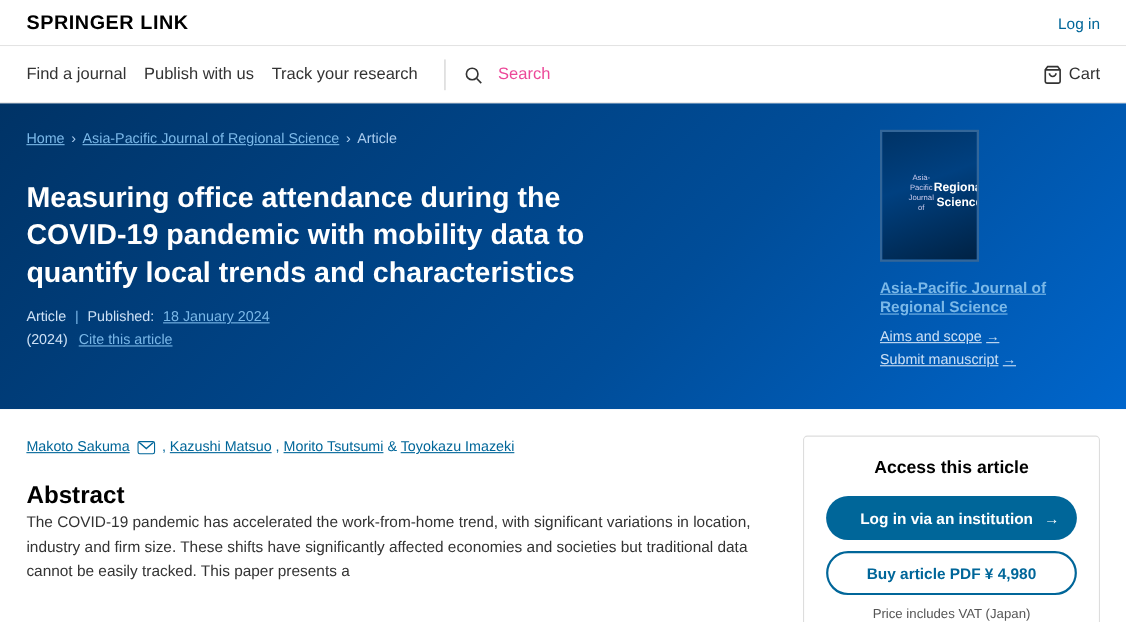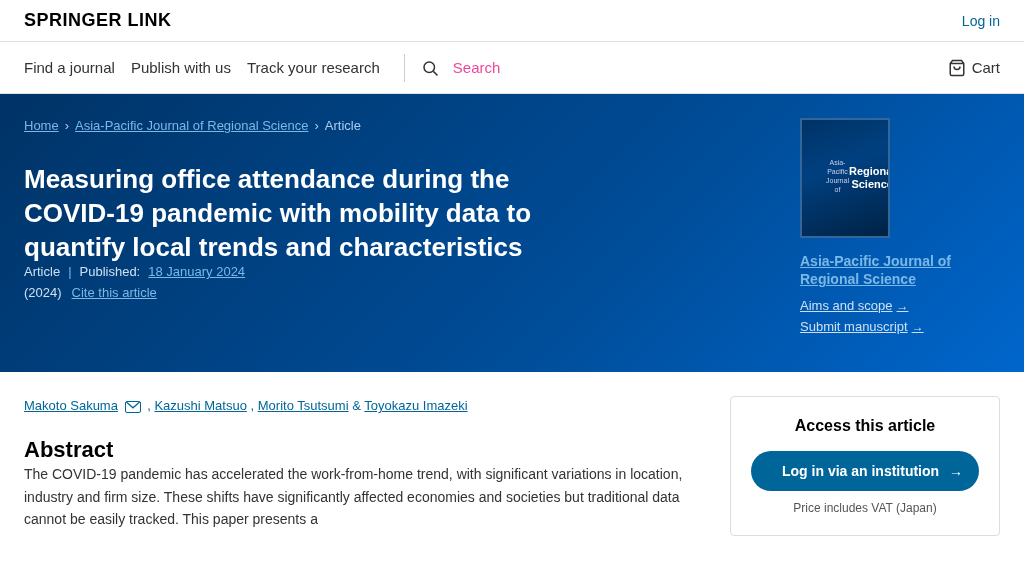--- a/index.html
+++ b/index.html
@@ -89,20 +89,21 @@
       gap: 6px;
       flex-wrap: wrap;
     }
     .breadcrumb a { color: #7ab8e8; text-decoration: underline; cursor: pointer; }
     .breadcrumb-sep { color: #aaccee; }
     .hero-title {
       font-size: 26px;
       font-weight: 700;
       line-height: 1.3;
       color: #fff;
+      margin-bottom: 16px;
       max-width: 580px;
     }
     .hero-meta {
       font-size: 13px;
       color: #cce0f5;
       display: flex;
       align-items: center;
       gap: 8px;
       margin-bottom: 6px;
     }
@@ -353,17 +354,20 @@
     <p class="abstract-text">The COVID-19 pandemic has accelerated the work-from-home trend, with significant variations in location, industry and firm size. These shifts have significantly affected economies and societies but traditional data cannot be easily tracked. This paper presents a</p>
   </div>
 
   <div class="main-right">
     <div class="access-box">
       <div class="access-title">Access this article</div>
       <button class="btn-institution">
         <span>Log in via an institution</span>
         <span class="btn-arrow">→</span>
       </button>
+      <button class="btn-buy">
+        <span>Buy article PDF ¥ 4,980</span>
+      </button>
       <div class="access-note">Price includes VAT (Japan)</div>
 
     </div>
   </div>
 </div>
 
 </body></html>

